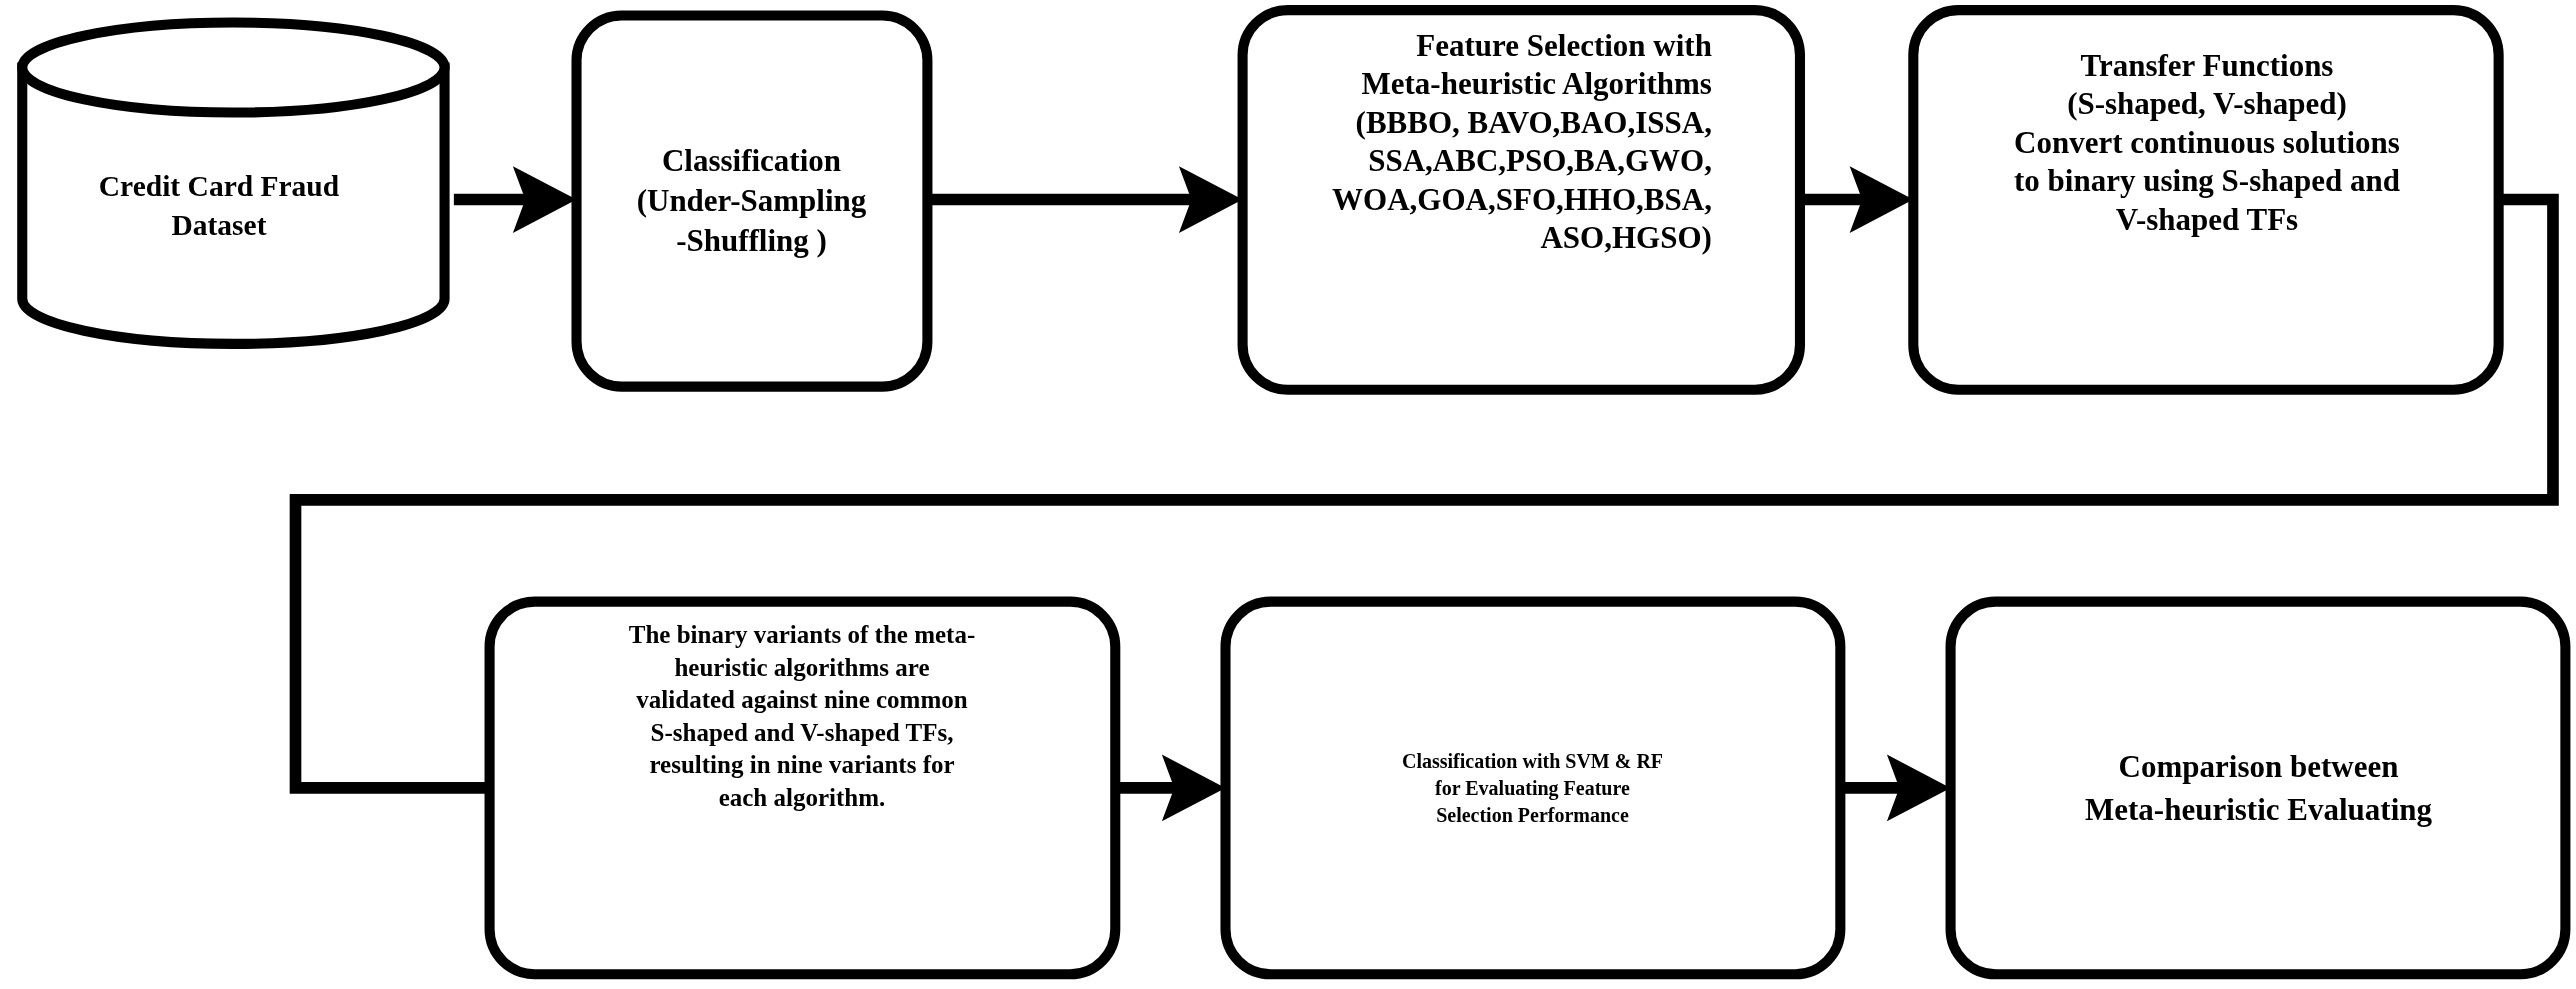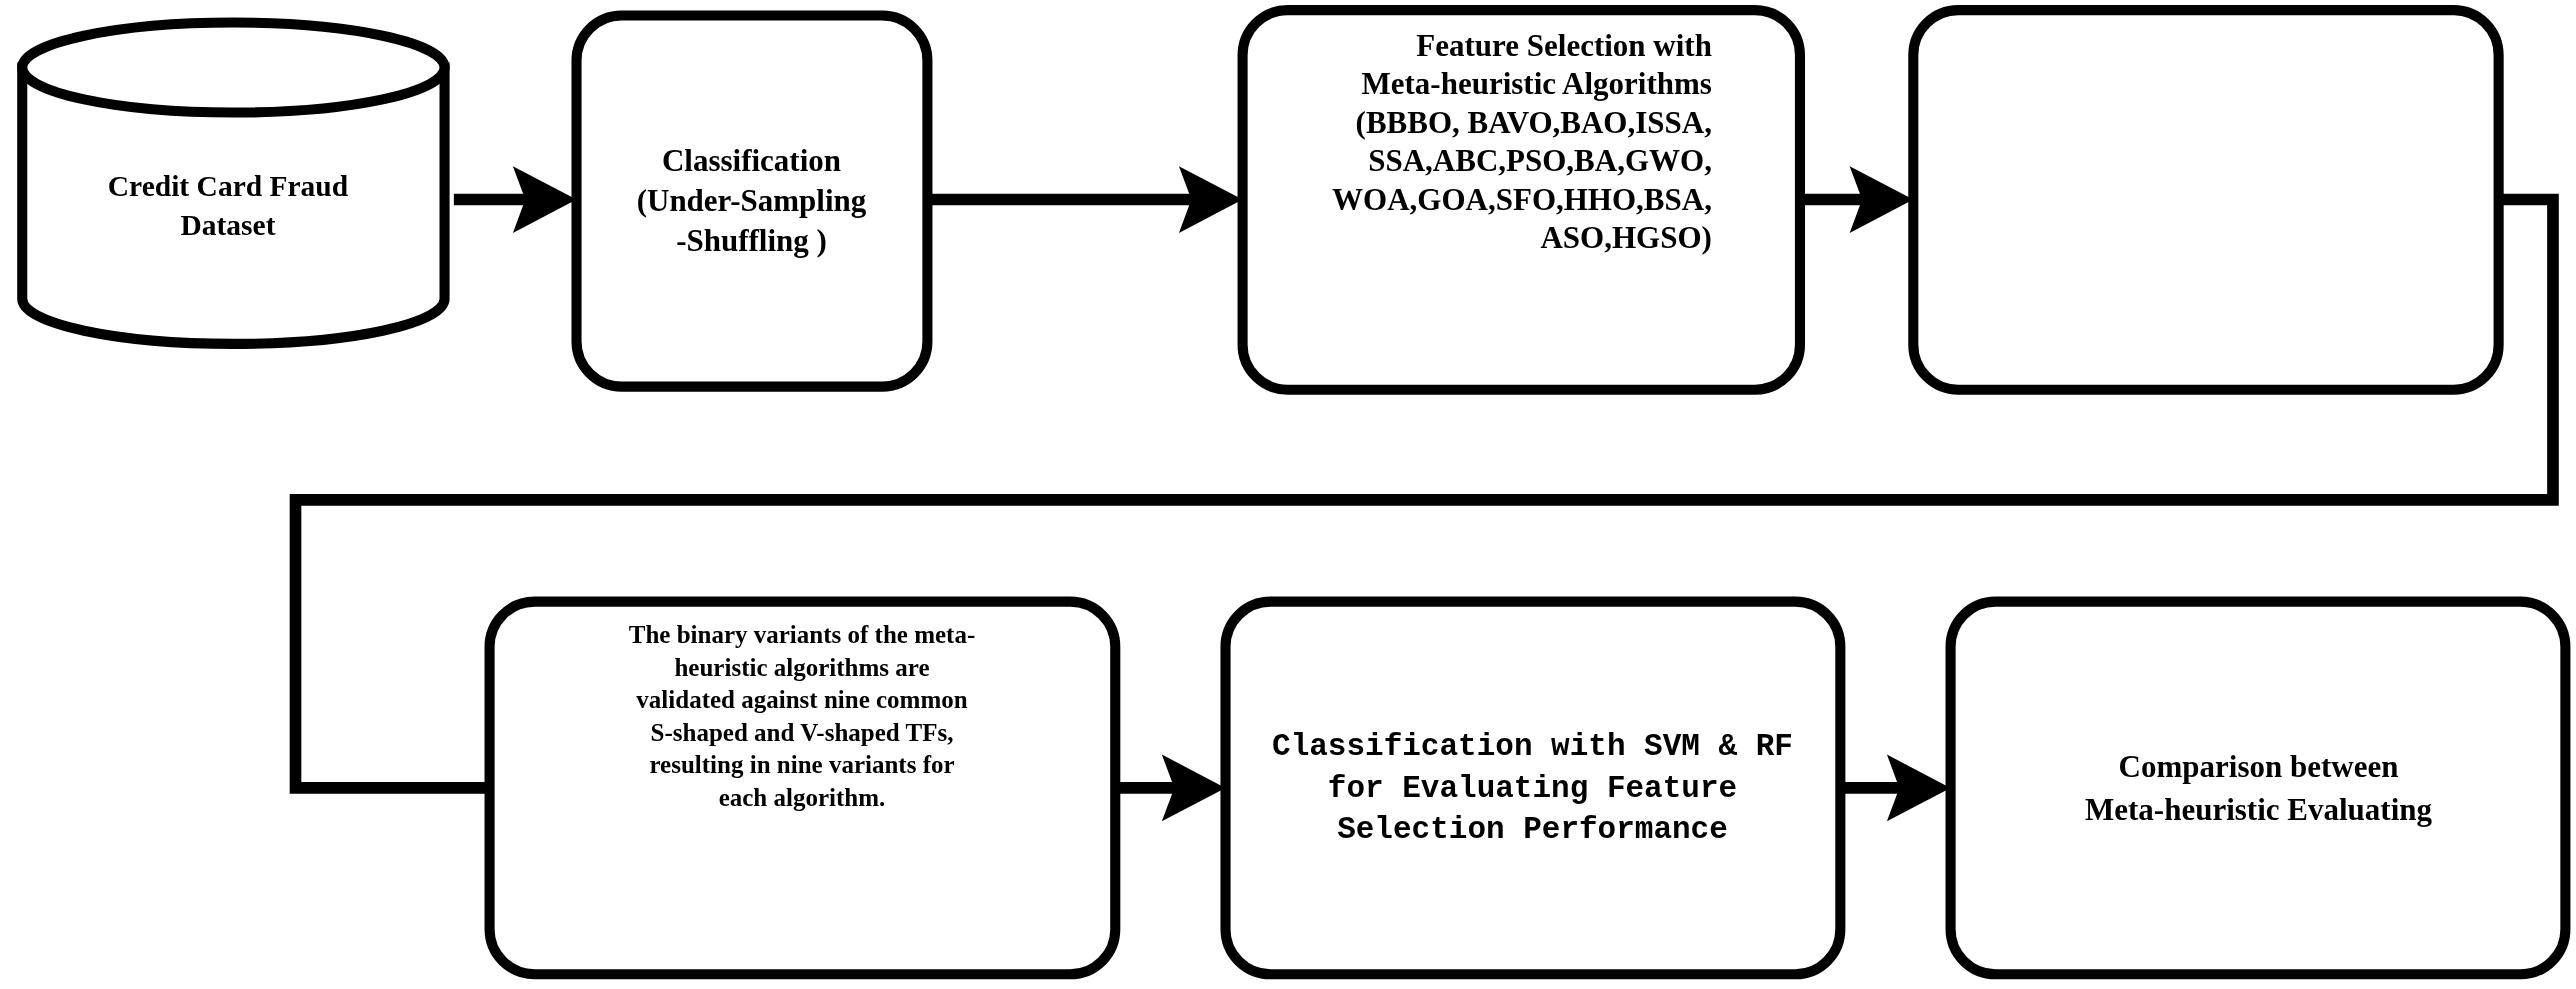--- a/index.html
+++ b/index.html
@@ -64,21 +64,21 @@
     line-height: 1.30;
     box-sizing: border-box;
     pointer-events: none;
     white-space: pre-line;
   }
   .t-db      { font-size: 29.5px; }
   .t-pre     { font-size: 31px; }
   .t-fs      { font-size: 31px; line-height: 1.24; }
   .t-tf      { font-size: 31px; line-height: 1.24; }
   .t-bin     { font-size: 25px; line-height: 1.30; }
-  .t-clf     { font-size: 31px; line-height: 1.34; font-family: Liberation Mono, monospace; }
+  .t-clf     { font-size: 20px; line-height: 1.34; }
   .t-cmp     { font-size: 31px; line-height: 1.36; }
 </style>
 </head>
 <body>
 
 <div id="flow-root">
 
   <svg id="flow-svg" viewBox="0 0 3317 1274" xmlns="http://www.w3.org/2000/svg">
 
     <g>
@@ -130,34 +130,39 @@
       <path class="arrow-head" d="M 1578 1015 L 1496 972 L 1512 1015 L 1496 1058 Z"></path>
     </g>
 
     <g>
       <line class="connector" x1="2370" y1="1015" x2="2486" y2="1015"></line>
       <path class="arrow-head" d="M 2512 1015 L 2430 972 L 2446 1015 L 2430 1058 Z"></path>
     </g>
 
   </svg>
 
-  <div class="node-text t-db" style="left:17px; top:93px; width:422px; height:225px;">Credit Card Fraud
+  <div class="node-text t-db" style="left:8px; top:93px; width:422px; height:225px;">Credit Card Fraud
 Dataset</div>
 
   <div class="node-text t-pre" style="left:576px; top:15.5px; width:351px; height:371px; padding:0 14px;">Classification
 (Under-Sampling
 -Shuffling )</div>
 
   <div class="node-text t-fs" style="left:1243px; top:10px; width:558px; height:380px; padding:0 7.8px; align-items:flex-start; padding-top:17px;text-align:right;">Feature Selection with
 Meta-heuristic Algorithms
 (BBBO, BAVO,BAO,ISSA,
 SSA,ABC,PSO,BA,GWO,
 WOA,GOA,SFO,HHO,BSA,
 ASO,HGSO)</div>
 
+  <div class="node-text t-tf" style="left:1914px; top:10px; width:586px; height:380px; padding:0 7.8px; align-items:flex-start; padding-top:37px;">Transfer Functions
+(S-shaped, V-shaped)
+Convert continuous solutions
+to binary using S-shaped and
+V-shaped TFs</div>
 
   <div class="node-text t-bin" style="left:489px; top:602px; width:626px; height:373px; padding:0 4.7px; align-items:flex-start; padding-top:17px;">The binary variants of the meta-
 heuristic algorithms are
 validated against nine common
 S-shaped and V-shaped  TFs,
 resulting in nine variants for
 each algorithm.</div>
 
   <div class="node-text t-clf" style="left:1225px; top:602px; width:615px; height:373px; padding:0 18.6px;">Classification with SVM &amp; RF
 for Evaluating  Feature

